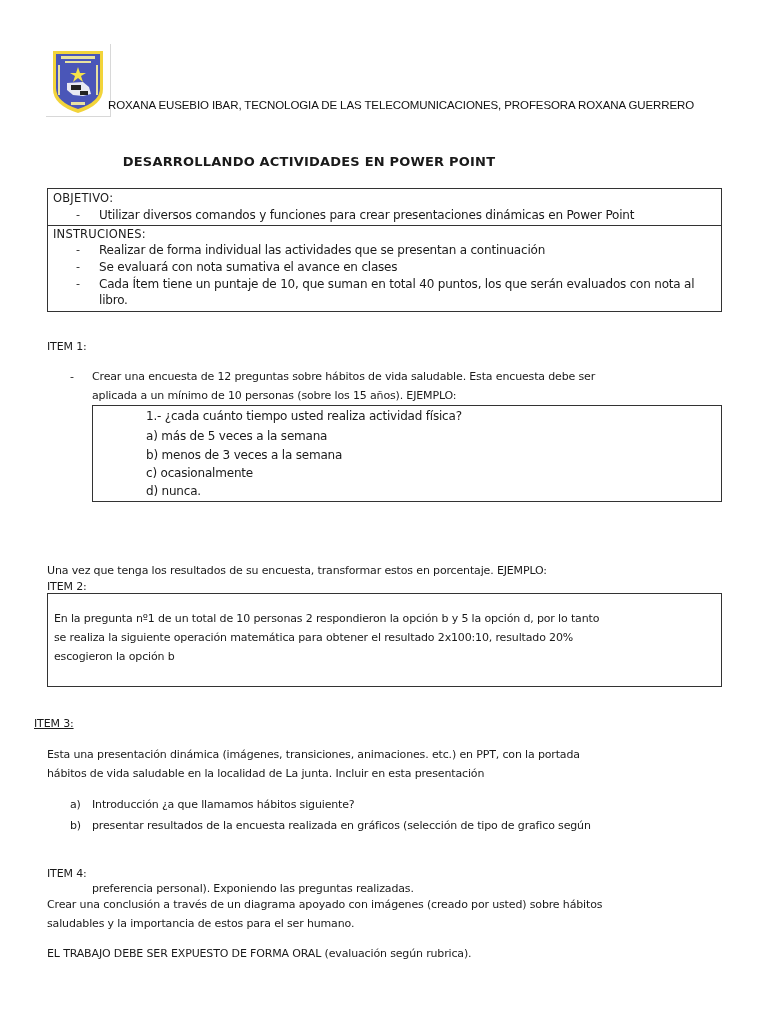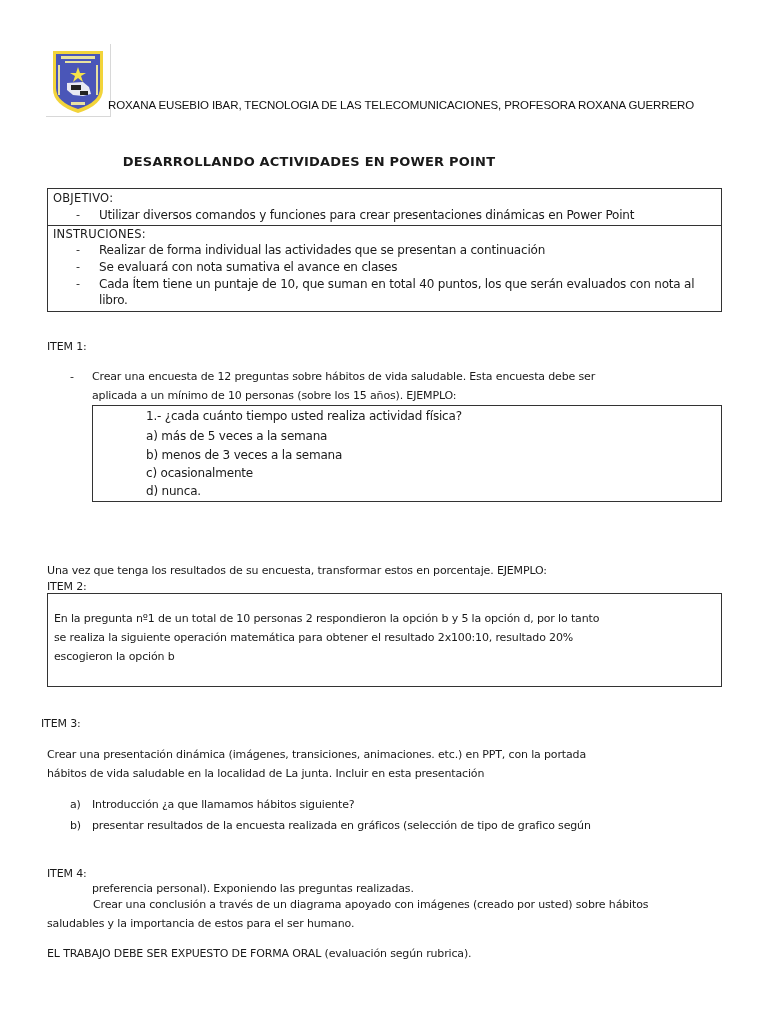--- a/index.html
+++ b/index.html
@@ -81,29 +81,29 @@
 <div class="abs small" style="left:146px;top:484px;">d) nunca.</div>
 
 <div class="abs txt" style="left:47px;top:533px;margin-top:47px;">ITEM 2:</div>
 <div class="abs txt" style="left:47px;top:564px;">Una vez que tenga los resultados de su encuesta, transformar estos en porcentaje. EJEMPLO:</div>
 
 <div class="abs box item2-box"></div>
 <div class="abs txt" style="left:54px;top:612px;">En la pregunta nº1 de un total de 10 personas 2 respondieron la opción b y 5 la opción d, por lo tanto</div>
 <div class="abs txt" style="left:54px;top:631px;">se realiza la siguiente operación matemática para obtener el resultado 2x100:10, resultado 20%</div>
 <div class="abs txt" style="left:54px;top:650px;">escogieron la opción b</div>
 
-<div class="abs txt" style="left:41px;top:717px;">ITEM 3:</div>
-<div class="abs txt" style="left:47px;top:748px;">Crear una presentación dinámica (imágenes, transiciones, animaciones. etc.) en PPT, con la portada</div>
+<div class="abs txt" style="left:34px;top:717px;text-decoration:underline;">ITEM 3:</div>
+<div class="abs txt" style="left:47px;top:748px;">Esta una presentación dinámica (imágenes, transiciones, animaciones. etc.) en PPT, con la portada</div>
 <div class="abs txt" style="left:47px;top:767px;">hábitos de vida saludable en la localidad de La junta. Incluir en esta presentación</div>
 
 <div class="abs txt" style="left:70px;top:798px;">a)</div>
 <div class="abs txt" style="left:92px;top:798px;">Introducción ¿a que llamamos hábitos siguiente?</div>
 <div class="abs txt" style="left:70px;top:819px;">b)</div>
 <div class="abs txt" style="left:92px;top:819px;">presentar resultados de la encuesta realizada en gráficos (selección de tipo de grafico según</div>
 <div class="abs txt" style="left:92px;top:838px;margin-top:44px;">preferencia personal). Exponiendo las preguntas realizadas.</div>
 
 <div class="abs txt" style="left:47px;top:867px;">ITEM 4:</div>
-<div class="abs txt" style="left:47px;top:898px;margin-left:46px;">Crear una conclusión a través de un diagrama apoyado con imágenes (creado por usted) sobre hábitos</div>
+<div class="abs txt" style="left:47px;top:898px;">Crear una conclusión a través de un diagrama apoyado con imágenes (creado por usted) sobre hábitos</div>
 <div class="abs txt" style="left:47px;top:917px;">saludables y la importancia de estos para el ser humano.</div>
 
 <div class="abs txt" style="left:47px;top:947px;">
   <span>EL TRABAJO DEBE SER EXPUESTO DE FORMA ORAL</span><span> (evaluación según rubrica).</span>
 </div>
 
 </body></html>

